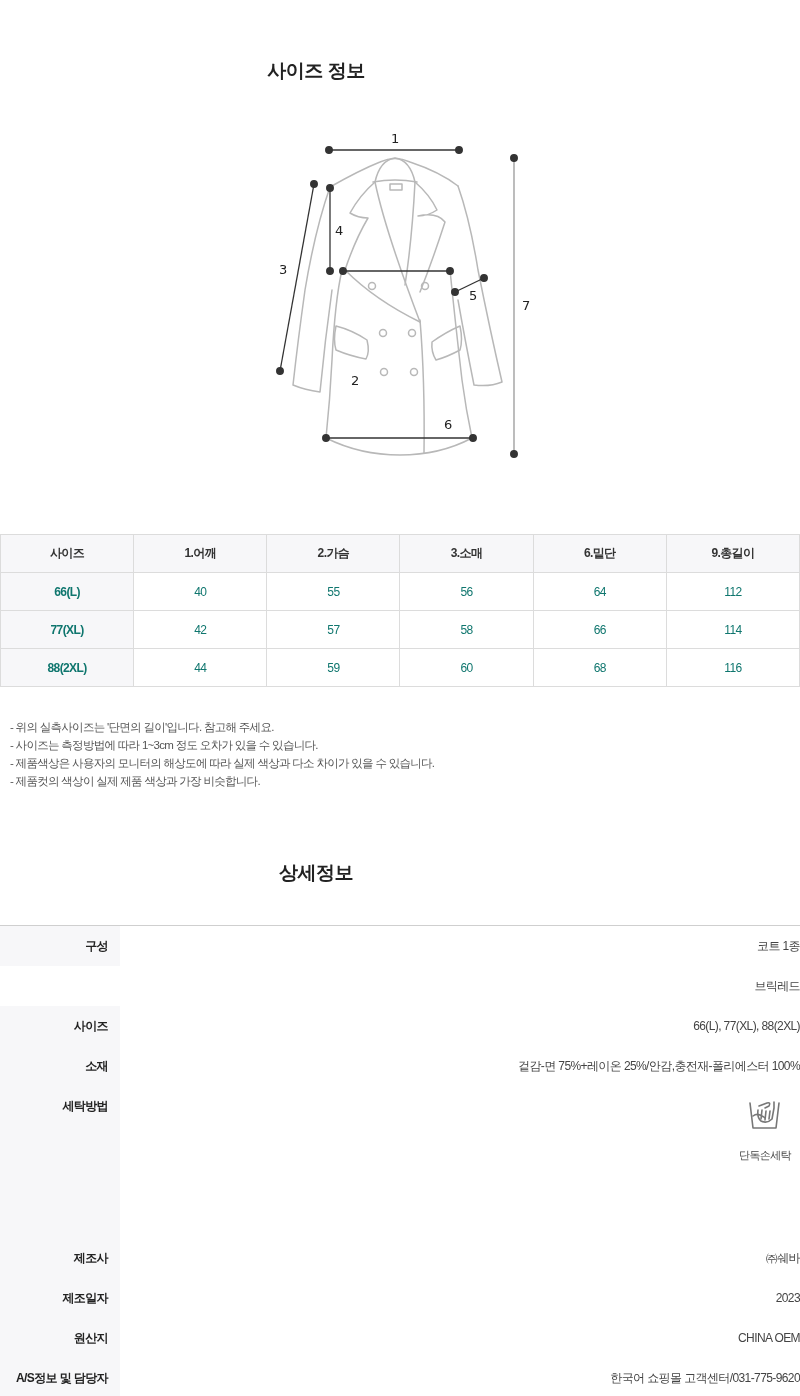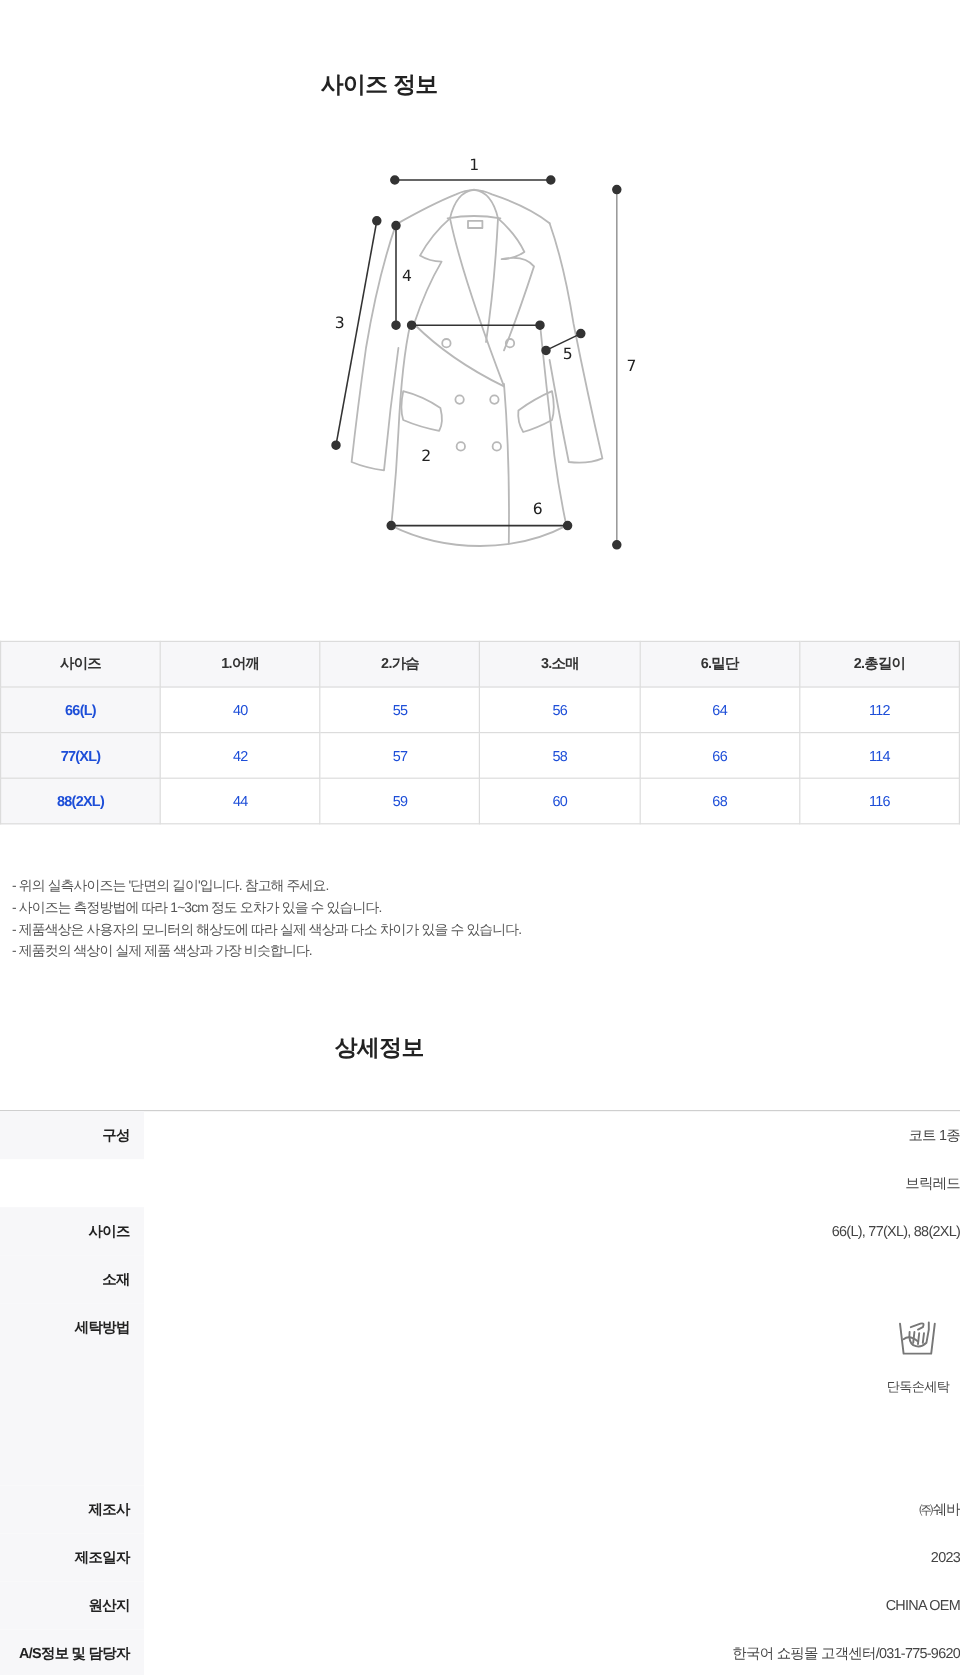--- a/index.html
+++ b/index.html
@@ -13,23 +13,23 @@
   .diagram { position: absolute; left: 260px; top: 120px; width: 280px; height: 350px; }
   .diagram svg { width: 280px; height: 350px; display: block; }
   .dim-label { position: absolute; font-family: "DejaVu Sans", sans-serif; font-size: 13px; color: #222; }
 
   .unit { position: absolute; right: 9px; top: 534px; font-size: 12px; color: #0f172a; letter-spacing: -0.6px; }
 
   table.size-table { position: absolute; left: 0; top: 534px; width: 800px; border-collapse: collapse; table-layout: fixed; }
   table.size-table th, table.size-table td { border: 1px solid #dcdcdc; height: 38px; text-align: center; font-size: 12px; letter-spacing: -0.6px; color: #333; }
   table.size-table th { background: #f7f7f9; font-weight: bold; color: #333; }
   table.size-table td.row-head { background: #f7f7f9; font-weight: bold; }
-  table.size-table td { font-weight: normal; color: #1d4ed8; }
-
-  .notes { position: absolute; left: 10px; top: 718px; font-size: 11.5px; color: #555; line-height: 18px; letter-spacing: -0.7px; margin-top: 12px; }
+  table.size-table td { font-weight: normal; color: #0f766e; }
+
+  .notes { position: absolute; left: 10px; top: 718px; font-size: 11.5px; color: #555; line-height: 18px; letter-spacing: -0.7px; }
 
   .detail { position: absolute; left: 0; top: 925px; width: 800px; border-top: 1px solid #cfcfcf; border-bottom: 1px solid #cfcfcf; }
   .detail-row { display: flex; }
   .detail-key { width: 120px; background: #f7f7f9; text-align: right; padding-right: 12px; font-size: 12px; font-weight: bold; color: #222; letter-spacing: -0.6px; }
   .detail-val { flex: 1; padding-left: 11px; font-size: 12px; color: #444; letter-spacing: -0.6px; text-align: right; }
   .detail-row.std { height: 40px; }
   .detail-row.std .detail-key, .detail-row.std .detail-val { line-height: 40px; }
   .detail-row.wash { height: 152px; }
   .detail-row.wash .detail-key { padding-top: 12px; line-height: 16px; padding-left: 23px; }
   .wash-box { display: inline-flex; flex-direction: column; align-items: center; margin-top: 8px; margin-left: 2px; width: 70px; }
@@ -125,21 +125,21 @@
 <div class="unit">(단위:cm)</div>
 
 <table class="size-table">
   <thead>
     <tr>
       <th>사이즈</th>
       <th>1.어깨</th>
       <th>2.가슴</th>
       <th>3.소매</th>
       <th>6.밑단</th>
-      <th>2.총길이</th>
+      <th>9.총길이</th>
     </tr>
   </thead>
   <tbody>
     <tr>
       <td class="row-head">66(L)</td>
       <td>40</td>
       <td>55</td>
       <td>56</td>
       <td>64</td>
       <td>112</td>
@@ -179,20 +179,21 @@
   </div>
   <div class="detail-row std">
     <div class="detail-val">브릭레드</div>
   </div>
   <div class="detail-row std">
     <div class="detail-key">사이즈</div>
     <div class="detail-val">66(L), 77(XL), 88(2XL)</div>
   </div>
   <div class="detail-row std">
     <div class="detail-key">소재</div>
+    <div class="detail-val">겉감-면 75%+레이온 25%/안감,충전재-폴리에스터 100%</div>
   </div>
   <div class="detail-row wash">
     <div class="detail-key">세탁방법</div>
     <div class="detail-val">
       <div class="wash-box">
         <span class="wash-icon">
           <svg viewBox="0 0 40 40" xmlns="http://www.w3.org/2000/svg">
             <g fill="none" stroke="#777" stroke-width="1.6" stroke-linecap="round" stroke-linejoin="round">
               <path d="M5,9 L8,34 L31,34 L34,9"></path>
               <path d="M8,22 Q13,18 20,24"></path>

